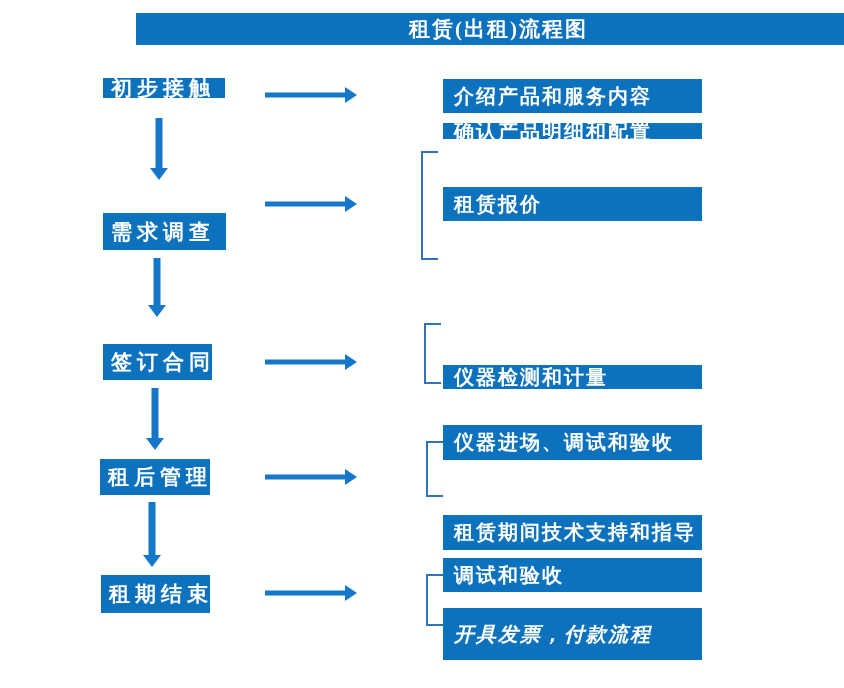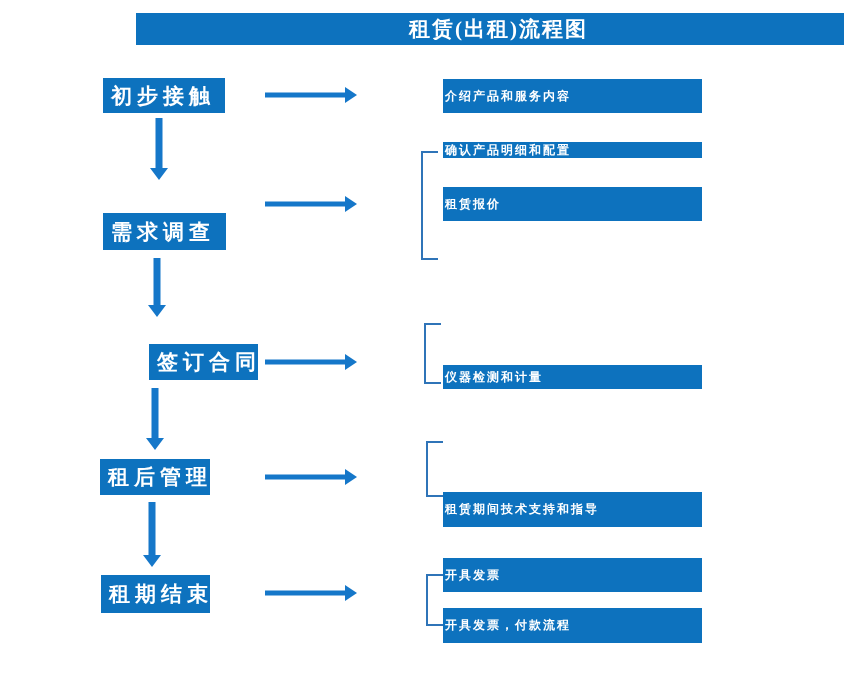--- a/index.html
+++ b/index.html
@@ -30,23 +30,23 @@
     justify-content: center;
     font-size: 21px;
     letter-spacing: 2px;
   }
   .lbox {
     font-size: 21px;
     letter-spacing: 5px;
     padding-left: 8px;
   }
   .rbox {
-    font-size: 12px;
+    font-size: 20px;
     letter-spacing: 2px;
-    padding-left: 2px;
+    padding-left: 11px;
   }
   
   .varrow {
     position: absolute;
     width: 18px;
   }
   .varrow .shaft {
     position: absolute;
     top: 0;
     left: 50%;
@@ -99,23 +99,23 @@
     box-sizing: border-box;
   }
 </style>
 </head>
 <body>
 
 <div id="canvas">
 
   <div class="box titlebar" style="left:99px; top:13px; width:725px; height:32px;margin-left:37px;">租赁(出租)流程图</div>
 
-  <div class="box lbox" style="left:103px; top:78px; width:122px; height:35px;">初步接触</div>
+  <div class="box lbox" style="left:103px; top:78px; width:122px; height:20px;">初步接触</div>
   <div class="box lbox" style="left:103px; top:187px; width:123px; height:37px;margin-top:26px;">需求调查</div>
-  <div class="box lbox" style="left:103px; top:344px; width:109px; height:36px;margin-left:46px;">签订合同</div>
+  <div class="box lbox" style="left:103px; top:344px; width:109px; height:36px;">签订合同</div>
   <div class="box lbox" style="left:101px; top:575px; width:109px; height:38px;">租期结束</div>
   <div class="box lbox" style="left:100px; top:459px; width:110px; height:36px;">租后管理</div>
 
   <div class="varrow" style="left:150px; top:118px; height:62px;">
     <div class="shaft"></div>
     <div class="head"></div>
   </div>
   <div class="varrow" style="left:148px; top:258px; height:59px;">
     <div class="shaft"></div>
     <div class="head"></div>
@@ -150,23 +150,24 @@
     <div class="head"></div>
   </div>
 
   <div class="bracket" style="left:421px; top:151px; height:109px;"></div>
   <div class="bracket" style="left:424px; top:323px; height:61px;"></div>
   <div class="bracket" style="left:426px; top:441px; height:56px;"></div>
   <div class="bracket" style="left:426px; top:574px; height:52px;"></div>
 
   <div class="box rbox" style="left:443px; top:79px; width:259px; height:34px;">介绍产品和服务内容</div>
 
-  <div class="box rbox" style="left:443px; top:142px; width:259px; height:16px;">确认产品明细和配置</div>
+  <div class="box rbox" style="left:443px; top:123px; width:259px; height:16px;">确认产品明细和配置</div>
   <div class="box rbox" style="left:443px; top:187px; width:259px; height:34px;text-align:right;">租赁报价</div>
 
   <div class="box rbox" style="left:443px; top:365px; width:259px; height:24px;">仪器检测和计量</div>
 
-  <div class="box rbox" style="left:443px; top:492px; width:259px; height:35px;">租赁期间技术支持和指导</div>
+  <div class="box rbox" style="left:443px; top:425px; width:259px; height:35px;">仪器进场、调试和验收</div>
+  <div class="box rbox" style="left:443px; top:515px; width:259px; height:35px;">租赁期间技术支持和指导</div>
 
-  <div class="box rbox" style="left:443px; top:558px; width:259px; height:34px;">开具发票</div>
-  <div class="box rbox" style="left:443px; top:608px; width:259px; height:35px;">开具发票，付款流程</div>
+  <div class="box rbox" style="left:443px; top:558px; width:259px; height:34px;">调试和验收</div>
+  <div class="box rbox" style="left:443px; top:608px; width:259px; height:52px;font-style:italic;">开具发票，付款流程</div>
 
 </div>
 
 </body></html>

